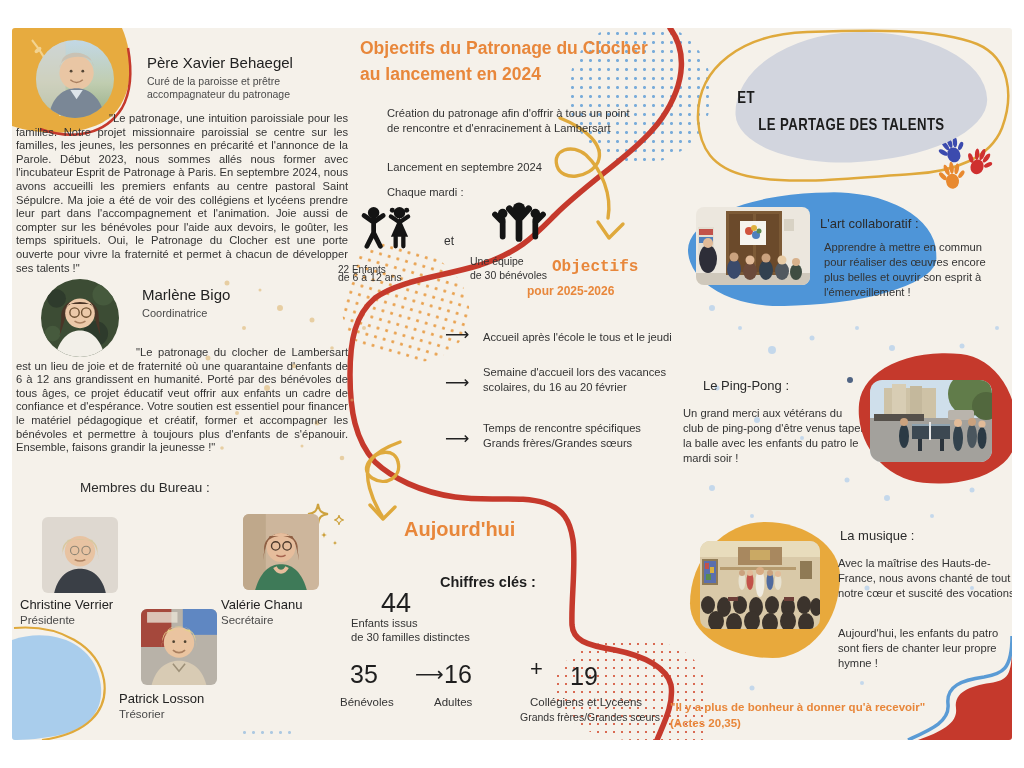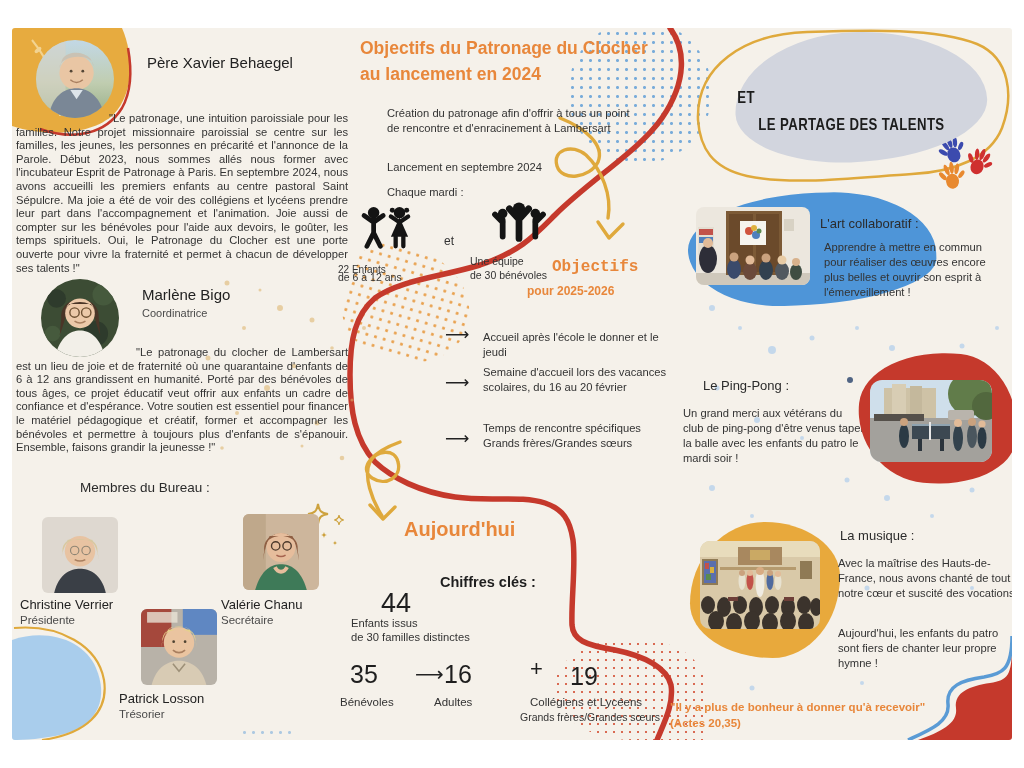--- a/index.html
+++ b/index.html
@@ -151,20 +151,21 @@
       <circle cx="52" cy="42" r="22" fill="#e9c6a4"></circle>
       <path d="M30,36 C30,18 74,16 74,34 L70,24 C60,14 42,14 34,24 Z" fill="#c9c2b4"></path>
       <circle cx="45" cy="40" r="1.8" fill="#544636"></circle>
         <circle cx="60" cy="40" r="1.8" fill="#544636"></circle>
       <path d="M44,51 Q52,58 60,51" stroke="#a97f5f" stroke-width="2" fill="none"></path>
       <path d="M16,100 C20,72 36,62 52,62 C68,62 84,74 88,100 Z" fill="#7a8796"></path>
       <path d="M44,64 L52,76 L60,64" fill="#dde4ea"></path>
     </svg>
   </div>
   <div class="abs name" style="left:135px;top:26px;width:220px;">Père Xavier Behaegel</div>
+  <div class="abs role" style="left:135px;top:47px;width:205px;">Curé de la paroisse et prêtre accompagnateur du patronage</div>
   <div class="abs body-txt just" style="left:4px;top:84px;width:332px;text-indent:93px;">"Le patronage, une intuition paroissiale pour les familles. Notre projet missionnaire paroissial se centre sur les familles, les jeunes, les personnes en précarité et l'annonce de la Parole. Début 2023, nous sommes allés nous former avec l'incubateur Esprit de Patronage à Paris. En septembre 2024, nous avons accueilli les premiers enfants au centre pastoral Saint Sépulcre. Ma joie a été de voir des collégiens et lycéens prendre leur part dans l'accompagnement et l'animation. Joie aussi de compter sur les bénévoles pour l'aide aux devoirs, le goûter, les temps spirituels. Oui, le Patronage du Clocher est une porte ouverte pour vivre la fraternité et permet à chacun de développer ses talents !"</div>
 
   <div class="abs photo-circle" style="left:29px;top:251px;width:78px;height:78px;">
     <svg width="78" height="78" viewBox="0 0 100 100" preserveAspectRatio="none">
       <rect width="100" height="100" fill="#3c4c34"></rect>
       <circle cx="20" cy="25" r="12" fill="#2e3b2c"></circle>
         <circle cx="80" cy="20" r="14" fill="#465a3d"></circle>
       <circle cx="70" cy="70" r="16" fill="#2e3b2c"></circle>
         <circle cx="15" cy="70" r="10" fill="#465a3d"></circle>
       <path d="M26,50 C24,18 76,18 74,50 L76,72 C70,58 68,40 62,36 L38,36 C32,40 30,58 24,72 Z" fill="#4a3527"></path>
@@ -271,21 +272,21 @@
       </g>
     </svg>
   </div>
   <div class="abs ctr" style="left:458px;top:227px;width:100px;font-size:10.5px;color:#333;">Une équipe</div>
   <div class="abs ctr" style="left:458px;top:241px;width:100px;font-size:10.5px;color:#333;">de 30 bénévoles</div>
 
   <div class="abs ctr orange" style="left:540px;top:230px;width:110px;font-size:16px;font-family:Liberation Mono, monospace;">Objectifs</div>
   <div class="abs ctr orange" style="left:515px;top:256px;width:160px;font-size:12px;">pour 2025-2026</div>
 
   <div class="abs arrow-glyph" style="left:433px;top:296px;font-size:17px;">⟶</div>
-  <div class="abs body-txt" style="left:471px;top:302px;width:200px;line-height:15px;">Accueil après l'école le donner et le jeudi</div>
+  <div class="abs body-txt" style="left:471px;top:302px;width:200px;line-height:15px;">Accueil après l'école le tous et le jeudi</div>
   <div class="abs arrow-glyph" style="left:433px;top:344px;font-size:17px;">⟶</div>
   <div class="abs body-txt" style="left:471px;top:337px;width:196px;line-height:15px;">Semaine d'accueil lors des vacances scolaires, du 16 au 20 février</div>
   <div class="abs arrow-glyph" style="left:433px;top:400px;font-size:17px;">⟶</div>
   <div class="abs body-txt" style="left:471px;top:393px;width:176px;line-height:15px;">Temps de rencontre spécifiques Grands frères/Grandes sœurs</div>
 
   <div class="abs ctr orange" style="left:392px;top:490px;width:130px;font-size:20px;">Aujourd'hui</div>
 
   <div class="abs ctr" style="left:428px;top:546px;width:130px;font-size:14.5px;font-weight:bold;color:#1e1e1e;">Chiffres clés :</div>
 
   <div class="abs ctr" style="left:369px;top:560px;width:80px;font-size:27px;color:#1e1e1e;">44</div>

